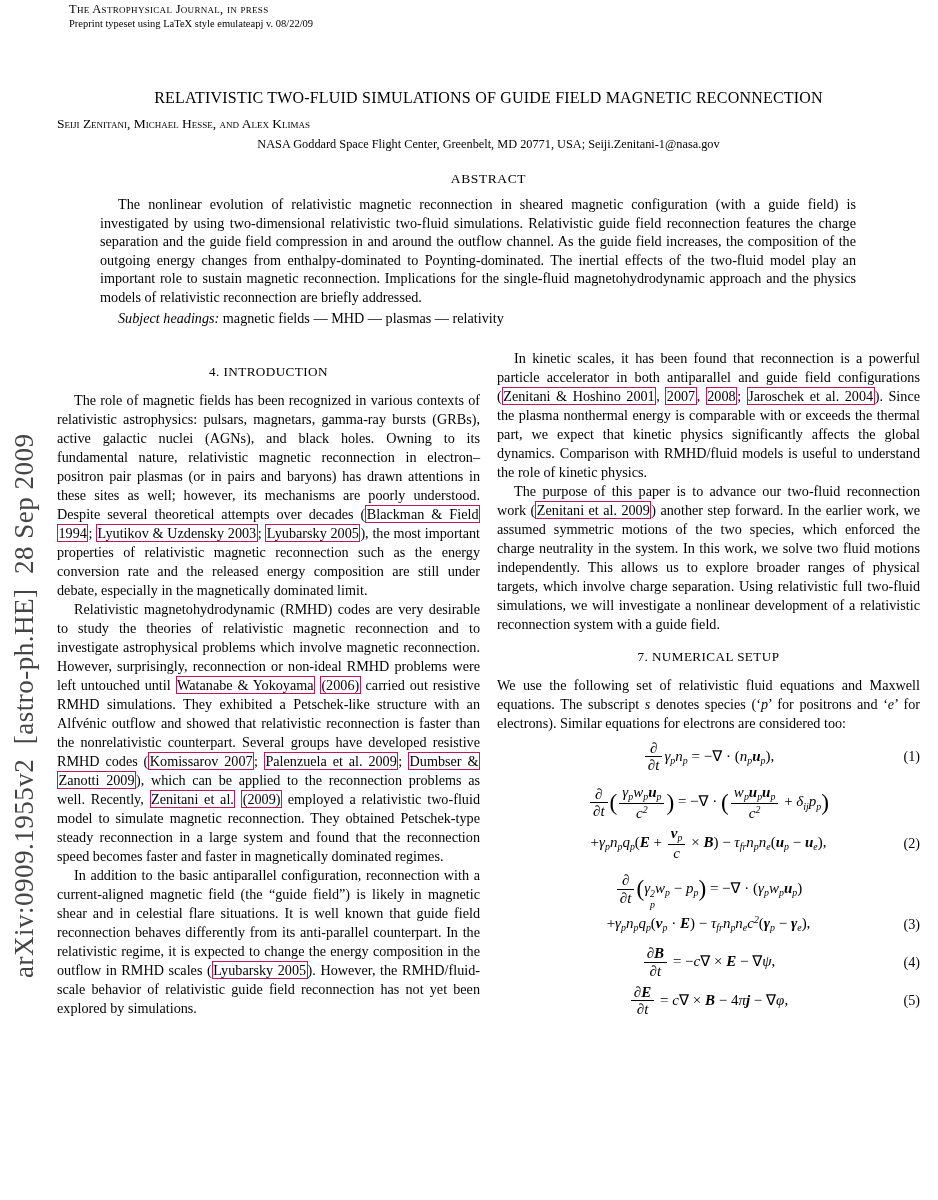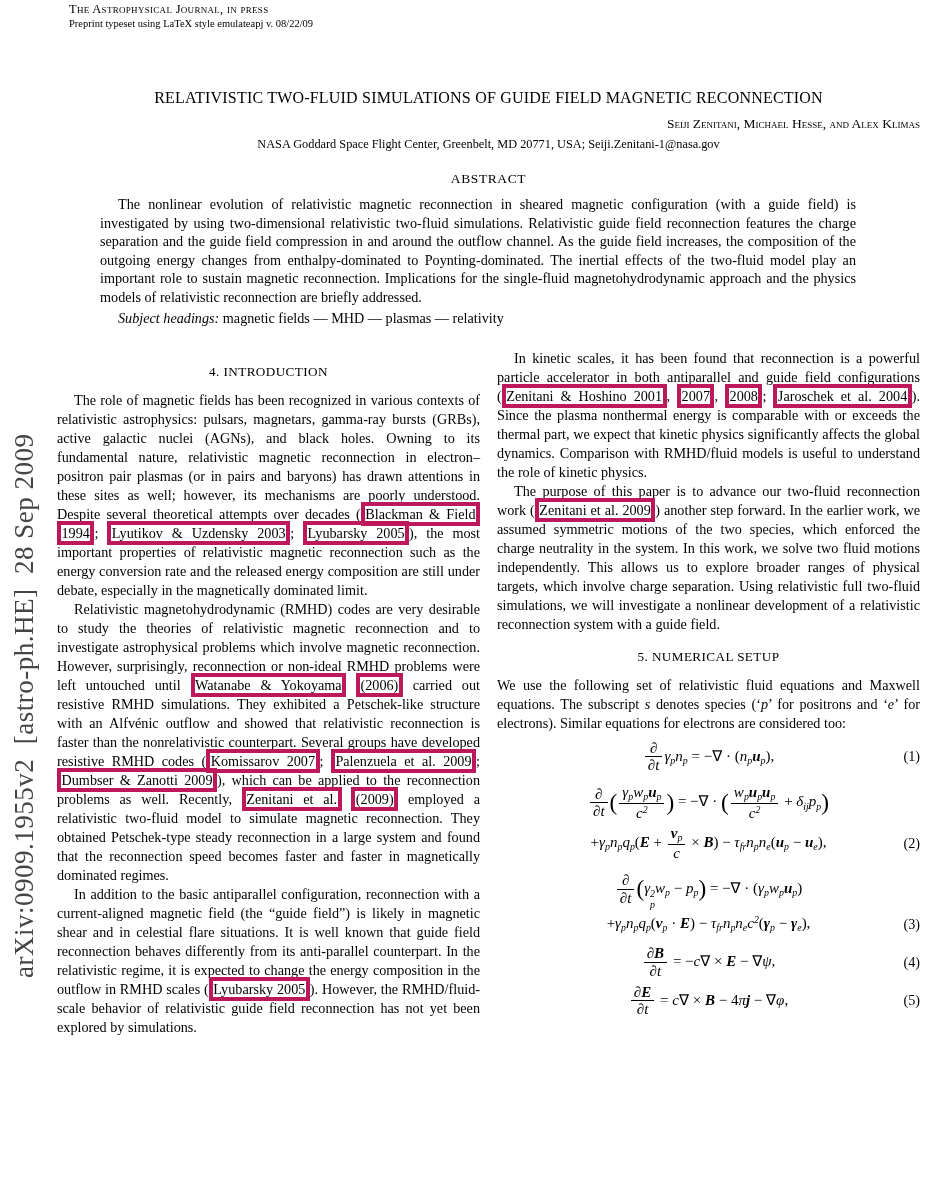--- a/index.html
+++ b/index.html
@@ -25,40 +25,40 @@
   }
   .textblock{margin:0 18px 0 57px;}
   .jheader{padding-top:2px;margin-left:12px;}
   .jtitle{font-variant:small-caps;font-size:12.5px;letter-spacing:0.3px;}
   .preprint{font-size:10.5px;margin-top:1px;}
   .title{
     text-align:center;
     font-size:16px;font-weight:normal;
     margin:60px 0 0 0;letter-spacing:0.2px;
   }
-  .authors{text-align:right;font-variant:small-caps;font-size:13.5px;margin-top:9px;}
+  .authors{text-align:left;font-variant:small-caps;font-size:13.5px;margin-top:9px;}
   .affil{text-align:center;font-size:12.3px;margin-top:5px;}
   .dates{text-align:center;font-style:italic;font-size:12.3px;margin-top:5px;}
   .absheading{text-align:center;font-size:13.5px;margin-top:19px;letter-spacing:0.6px;}
   .abstract{
     margin:8px 64px 0 43px;
     text-align:justify;
     text-indent:18px;
     font-size:14.2px;line-height:18.6px;
     hyphens:auto;-webkit-hyphens:auto;
   }
   .subject{margin:3px 43px 0 43px;font-size:14.2px;text-indent:18px;}
   .subject .lbl{font-style:italic;}
   .cols{display:flex;gap:17px;margin-top:22px;}
   .col{flex:1;min-width:0;font-size:14.2px;line-height:19px;}
   .secheading{text-align:center;font-size:13.2px;margin:13px 0 10px 0;letter-spacing:0.4px;}
   .para{margin:0;text-align:justify;hyphens:auto;-webkit-hyphens:auto;}
   .para.indent{text-indent:17px;}
   .cite{
-    border:4px solid #be185d;
+    border:1px solid #be185d;
     padding:0 0.5px;
     box-decoration-break:clone;
     -webkit-box-decoration-break:clone;
   }
   .it{font-style:italic;}
   
   .eq{display:flex;align-items:center;margin:7px 0;}
   .eqgroup{margin:10px 0 6px 0;}
   .eqgroup .eq{margin:4px 0;}
   .eqspacer{width:32px;flex:none;}
@@ -103,21 +103,21 @@
         <div class="secheading">4. INTRODUCTION</div>
         <p class="para indent">The role of magnetic fields has been recognized in various contexts of relativistic astrophysics: pulsars, magnetars, gamma-ray bursts (GRBs), active galactic nuclei (AGNs), and black holes. Owning to its fundamental nature, relativistic magnetic reconnection in electron–positron pair plasmas (or in pairs and baryons) has drawn attentions in these sites as well; however, its mechanisms are poorly understood. Despite several theoretical attempts over decades (<span class="cite">Blackman &amp; Field 1994</span>; <span class="cite">Lyutikov &amp; Uzdensky 2003</span>; <span class="cite">Lyubarsky 2005</span>), the most important properties of relativistic magnetic reconnection such as the energy conversion rate and the released energy composition are still under debate, especially in the magnetically dominated limit.</p>
         <p class="para indent">Relativistic magnetohydrodynamic (RMHD) codes are very desirable to study the theories of relativistic magnetic reconnection and to investigate astrophysical problems which involve magnetic reconnection. However, surprisingly, reconnection or non-ideal RMHD problems were left untouched until <span class="cite">Watanabe &amp; Yokoyama</span> <span class="cite">(2006)</span> carried out resistive RMHD simulations. They exhibited a Petschek-like structure with an Alfvénic outflow and showed that relativistic reconnection is faster than the nonrelativistic counterpart. Several groups have developed resistive RMHD codes (<span class="cite">Komissarov 2007</span>; <span class="cite">Palenzuela et al. 2009</span>; <span class="cite">Dumbser &amp; Zanotti 2009</span>), which can be applied to the reconnection problems as well. Recently, <span class="cite">Zenitani et al.</span> <span class="cite">(2009)</span> employed a relativistic two-fluid model to simulate magnetic reconnection. They obtained Petschek-type steady reconnection in a large system and found that the reconnection speed becomes faster and faster in magnetically dominated regimes.</p>
         <p class="para indent">In addition to the basic antiparallel configuration, reconnection with a current-aligned magnetic field (the “guide field”) is likely in magnetic shear and in celestial flare situations. It is well known that guide field reconnection behaves differently from its anti-parallel counterpart. In the relativistic regime, it is expected to change the energy composition in the outflow in RMHD scales (<span class="cite">Lyubarsky 2005</span>). However, the RMHD/fluid-scale behavior of relativistic guide field reconnection has not yet been explored by simulations.</p>
       </div>
 
       <div class="col">
         <p class="para indent">In kinetic scales, it has been found that reconnection is a powerful particle accelerator in both antiparallel and guide field configurations (<span class="cite">Zenitani &amp; Hoshino 2001</span>, <span class="cite">2007</span>, <span class="cite">2008</span>; <span class="cite">Jaroschek et al. 2004</span>). Since the plasma nonthermal energy is comparable with or exceeds the thermal part, we expect that kinetic physics significantly affects the global dynamics. Comparison with RMHD/fluid models is useful to understand the role of kinetic physics.</p>
         <p class="para indent">The purpose of this paper is to advance our two-fluid reconnection work (<span class="cite">Zenitani et al. 2009</span>) another step forward. In the earlier work, we assumed symmetric motions of the two species, which enforced the charge neutrality in the system. In this work, we solve two fluid motions independently. This allows us to explore broader ranges of physical targets, which involve charge separation. Using relativistic full two-fluid simulations, we will investigate a nonlinear development of a relativistic reconnection system with a guide field.</p>
 
-        <div class="secheading">5. NUMERICAL SETUP</div>
+        <div class="secheading">7. NUMERICAL SETUP</div>
         <p class="para">We use the following set of relativistic fluid equations and Maxwell equations. The subscript <span class="it">s</span> denotes species (‘<span class="it">p</span>’ for positrons and ‘<span class="it">e</span>’ for electrons). Similar equations for electrons are considered too:</p>
 
         <div class="eq">
           <span class="eqspacer"></span>
           <span class="eqbody"><span class="mfrac"><span class="mnum"><span class="mr">∂</span></span><span class="mden"><span class="mr">∂</span><span class="mi">t</span></span></span><span class="mi">γ</span><span class="msub">p</span><span class="mi">n</span><span class="msub">p</span><span class="mr"> = −∇ · (</span><span class="mi">n</span><span class="msub">p</span><span class="mb">u</span><span class="msub">p</span><span class="mr">),</span></span>
           <span class="eqnum">(1)</span>
         </div>
 
         <div class="eqgroup">
           <div class="eq">

